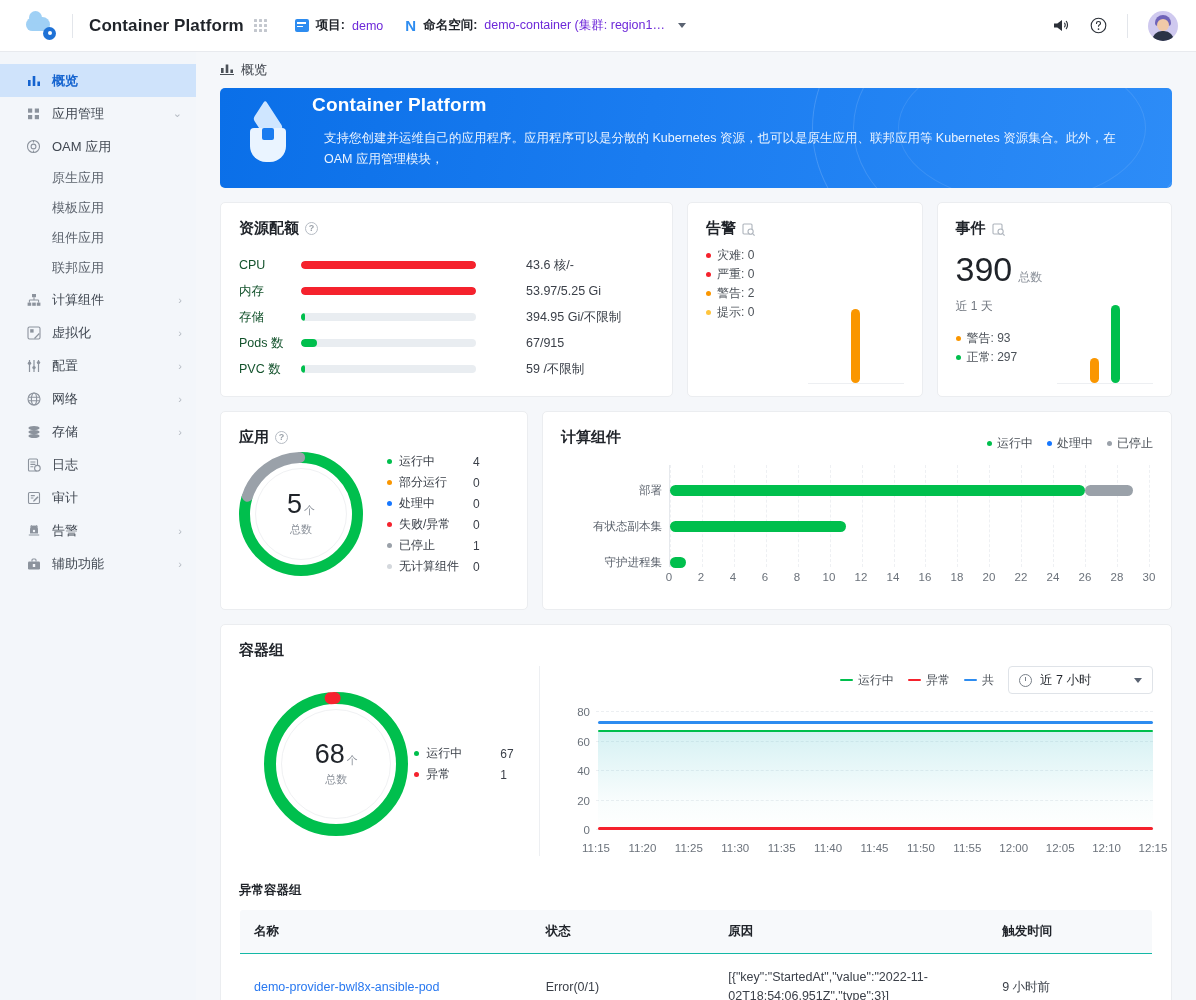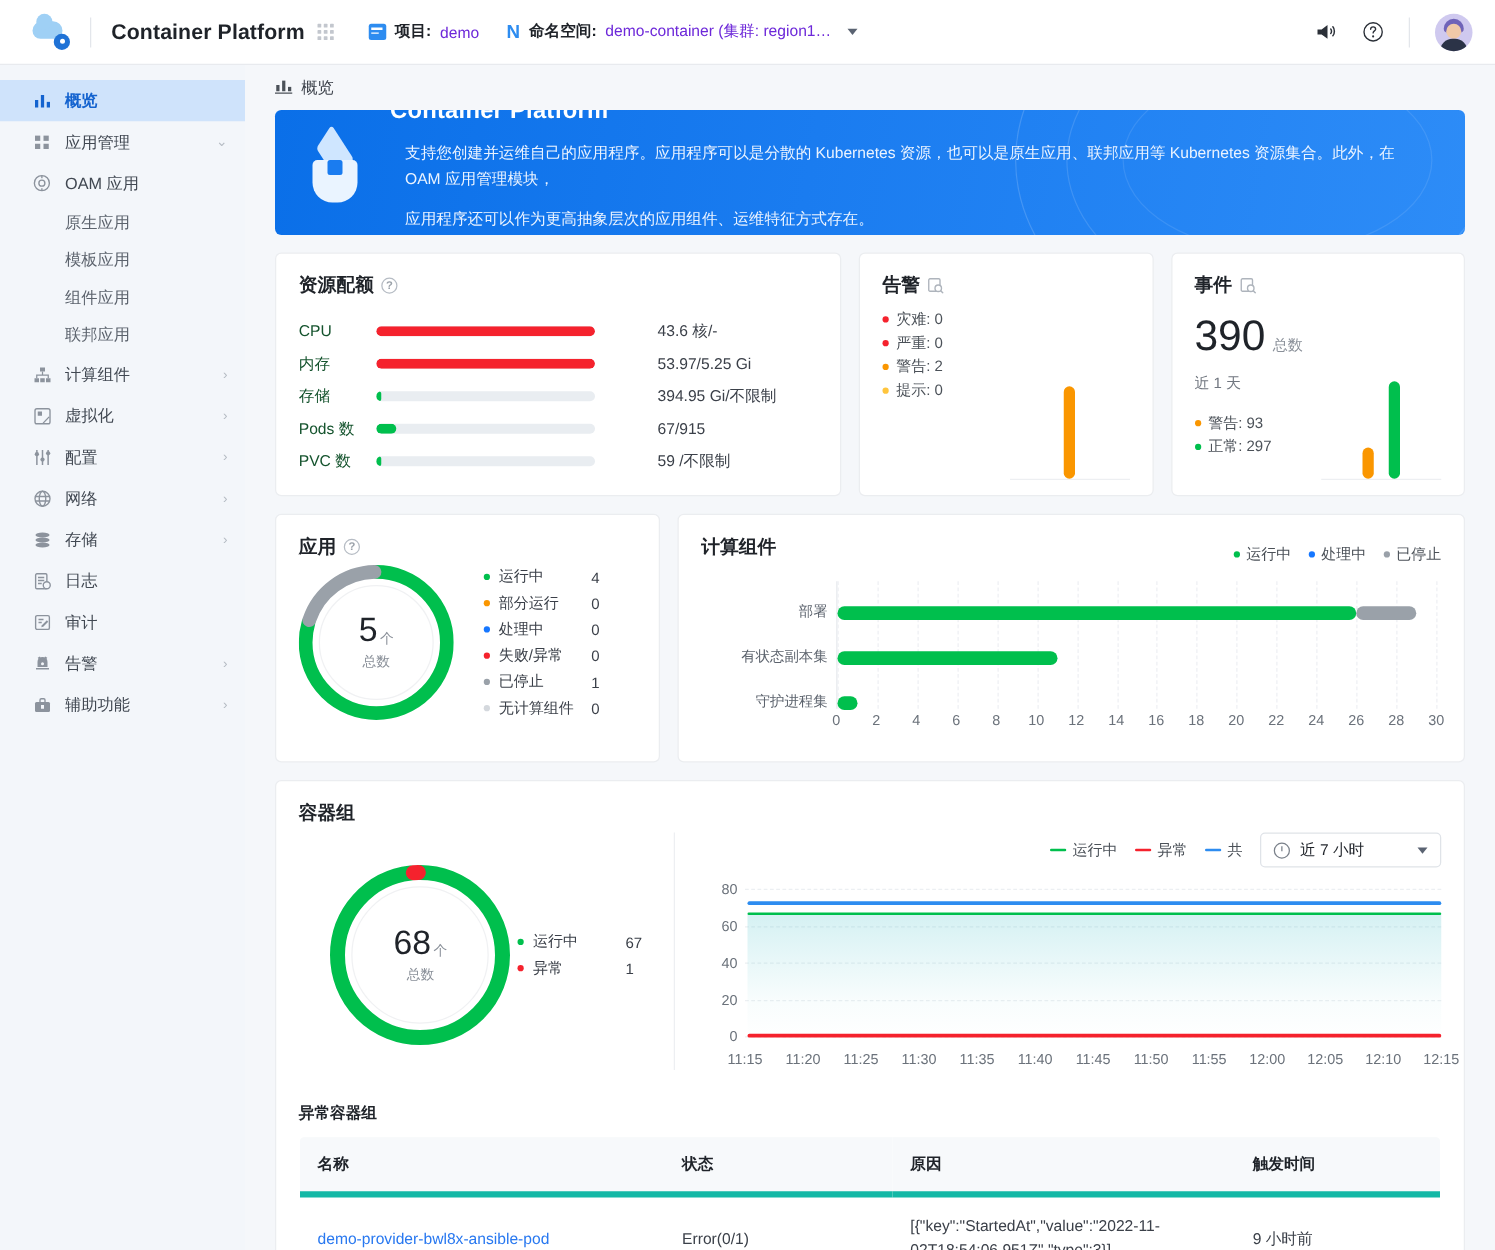--- a/index.html
+++ b/index.html
@@ -184,21 +184,21 @@
   .lc-grid i{ position:absolute; left:0; right:0; height:1px; border-top:1px dashed #eceff2;}
   .lc-ylab{ position:absolute; left:0; width:28px; text-align:right; font-size:11.5px; color:#6b727b; transform:translateY(-50%);}
   .lc-xlab{ position:absolute; bottom:2px; font-size:11.5px; color:#6b727b; transform:translateX(-50%);}
   .lc-area{ position:absolute; left:2px; right:0; border-radius:1px;
             background:linear-gradient(180deg,rgba(64,190,200,.22) 0%,rgba(120,210,215,.05) 70%,rgba(255,255,255,0) 100%);}
   .lc-line{ position:absolute; left:2px; right:0; height:2.5px; border-radius:2px;}
 
   .sec-title{ font-size:12.5px; font-weight:700; color:#1f2329; margin:26px 0 10px 0;}
   table{ width:100%; border-collapse:collapse; border:1px solid #eceef1; border-radius:4px; overflow:hidden;}
   thead th{ background:#f7f9fb; text-align:left; font-size:12.5px; font-weight:700; color:#1f2329;
-            padding:13px 14px; border-bottom:5px solid #14b8a6;}
+            padding:13px 14px; border-bottom:1px solid #14b8a6;}
   tbody td{ padding:14px; font-size:12.5px; color:#3b4049; vertical-align:middle; line-height:1.55;}
   td a{ color:#2878f0; text-decoration:none; cursor:pointer;}
 </style>
 </head>
 <body>
 
 <div class="topbar">
   <div class="logo">
     <div class="cloud"></div>
       <div class="dot"></div>
@@ -425,21 +425,20 @@
       <div class="banner">
         <div class="rings"></div>
         <div class="cube">
           <div class="top"></div>
             <div class="btm"></div>
             <div class="notch"></div>
         </div>
         <div style="position:relative;z-index:2">
           <h2>Container Platform</h2>
           <p>支持您创建并运维自己的应用程序。应用程序可以是分散的 Kubernetes 资源，也可以是原生应用、联邦应用等 Kubernetes 资源集合。此外，在 OAM 应用管理模块，</p>
-          <p>应用程序还可以作为更高抽象层次的应用组件、运维特征方式存在。</p>
         </div>
       </div>
 
       <div class="row1">
 
         <div class="card quota">
           <h3>
             <span>资源配额</span>
             <span class="qm">?</span>
           </h3>

